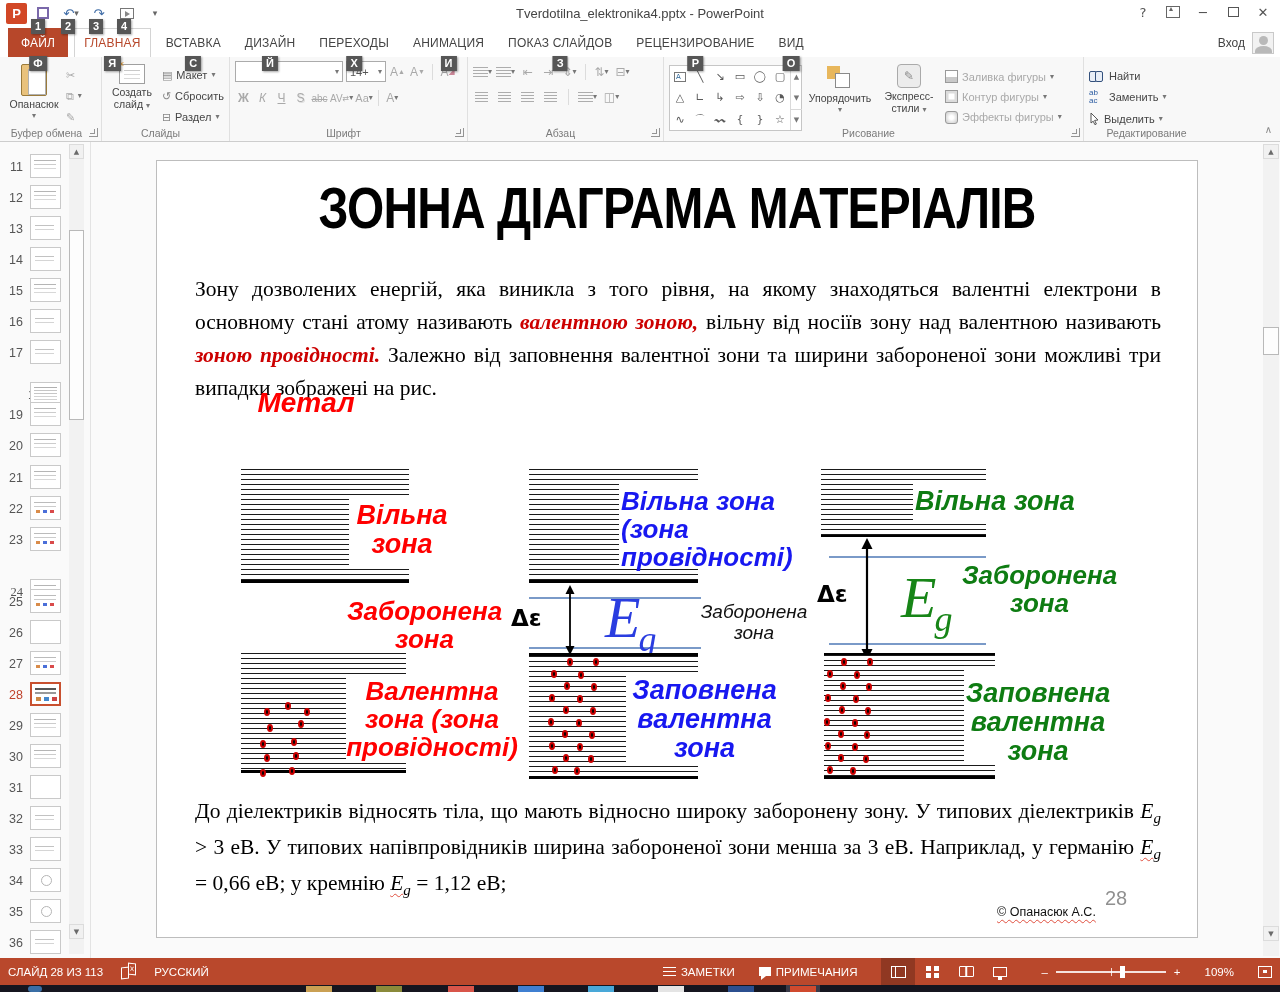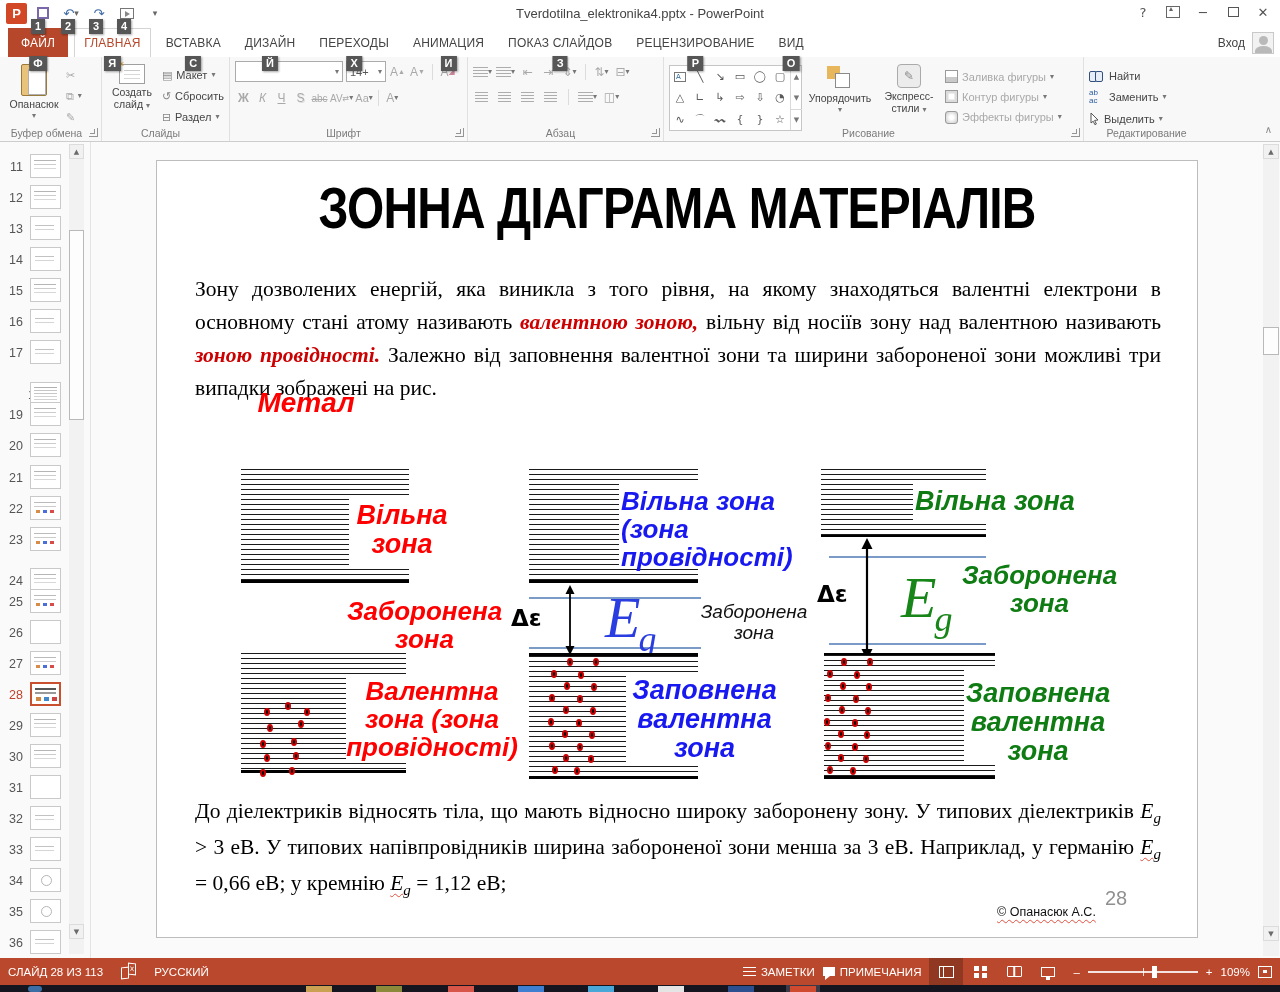--- a/index.html
+++ b/index.html
@@ -121,21 +121,21 @@
   .eg-big{position:absolute;font-family:"Liberation Serif",serif;font-style:italic;line-height:1;}
   .eg-big .egE{font-size:58px;}
   .eg-big sub{font-size:36px;position:relative;top:10px;left:-2px;}
   .dot{position:absolute;width:6px;height:8px;background:#000;border:2px solid #cc0000;border-radius:50%;}
   .darrow{position:absolute;}
   .footer-line{position:absolute;left:840px;top:744px;font-size:12.5px;color:#111;}
   .pagenum{position:absolute;left:948px;top:726px;font-size:20px;color:#909090;}
 
   
   .statusbar{position:relative;height:27px;background:#b9482c;color:#fff;display:flex;align-items:center;font-size:11.5px;padding:0 8px;gap:18px;}
-  .sb-right{margin-left:auto;display:flex;align-items:center;gap:8px;}
+  .sb-right{margin-left:auto;display:flex;align-items:center;gap:24px;}
   .spellbook{width:15px;height:12px;position:relative;}
   .spellbook:before{content:'';position:absolute;left:0;top:1px;width:6px;height:10px;border:1px solid #fff;transform:skewY(-6deg);}
   .spellbook:after{content:'x';position:absolute;right:0;top:-3px;width:6px;height:10px;border:1px solid #fff;transform:skewY(6deg);font-size:8px;line-height:10px;text-align:center;}
   .notes-ic{width:13px;height:10px;background:repeating-linear-gradient(180deg,#fff 0 1.5px,transparent 1.5px 4px);}
   .comm-ic{width:12px;height:9px;background:#fff;position:relative;}
   .comm-ic:after{content:'';position:absolute;left:2px;bottom:-4px;border-top:4px solid #fff;border-right:5px solid transparent;}
   .viewbtns{display:flex;align-items:center;}
   .viewbtn{width:34px;height:27px;display:flex;align-items:center;justify-content:center;}
   .viewbtn.active{background:rgba(0,0,0,.22);}
   .vw-normal{width:15px;height:12px;border:1.5px solid #fff;position:relative;}
@@ -527,21 +527,21 @@
           <span class="th v2"></span>
         </div>
         <div class="thumb-row" style="top: 353.55px;">
           <span class="thumb-num">22</span>
           <span class="th vc"></span>
         </div>
         <div class="thumb-row" style="top: 384.6px;">
           <span class="thumb-num">23</span>
           <span class="th vc"></span>
         </div>
-        <div class="thumb-row" style="top: 426px;">
+        <div class="thumb-row" style="top: 437px; font-family: Liberation Serif, serif;">
           <span class="thumb-num">24</span>
           <span class="th v2"></span>
         </div>
         <div class="thumb-row" style="top: 446.7px;">
           <span class="thumb-num">25</span>
           <span class="th vc"></span>
         </div>
         <div class="thumb-row" style="top: 477.75px;">
           <span class="thumb-num">26</span>
           <span class="th v0"></span>

